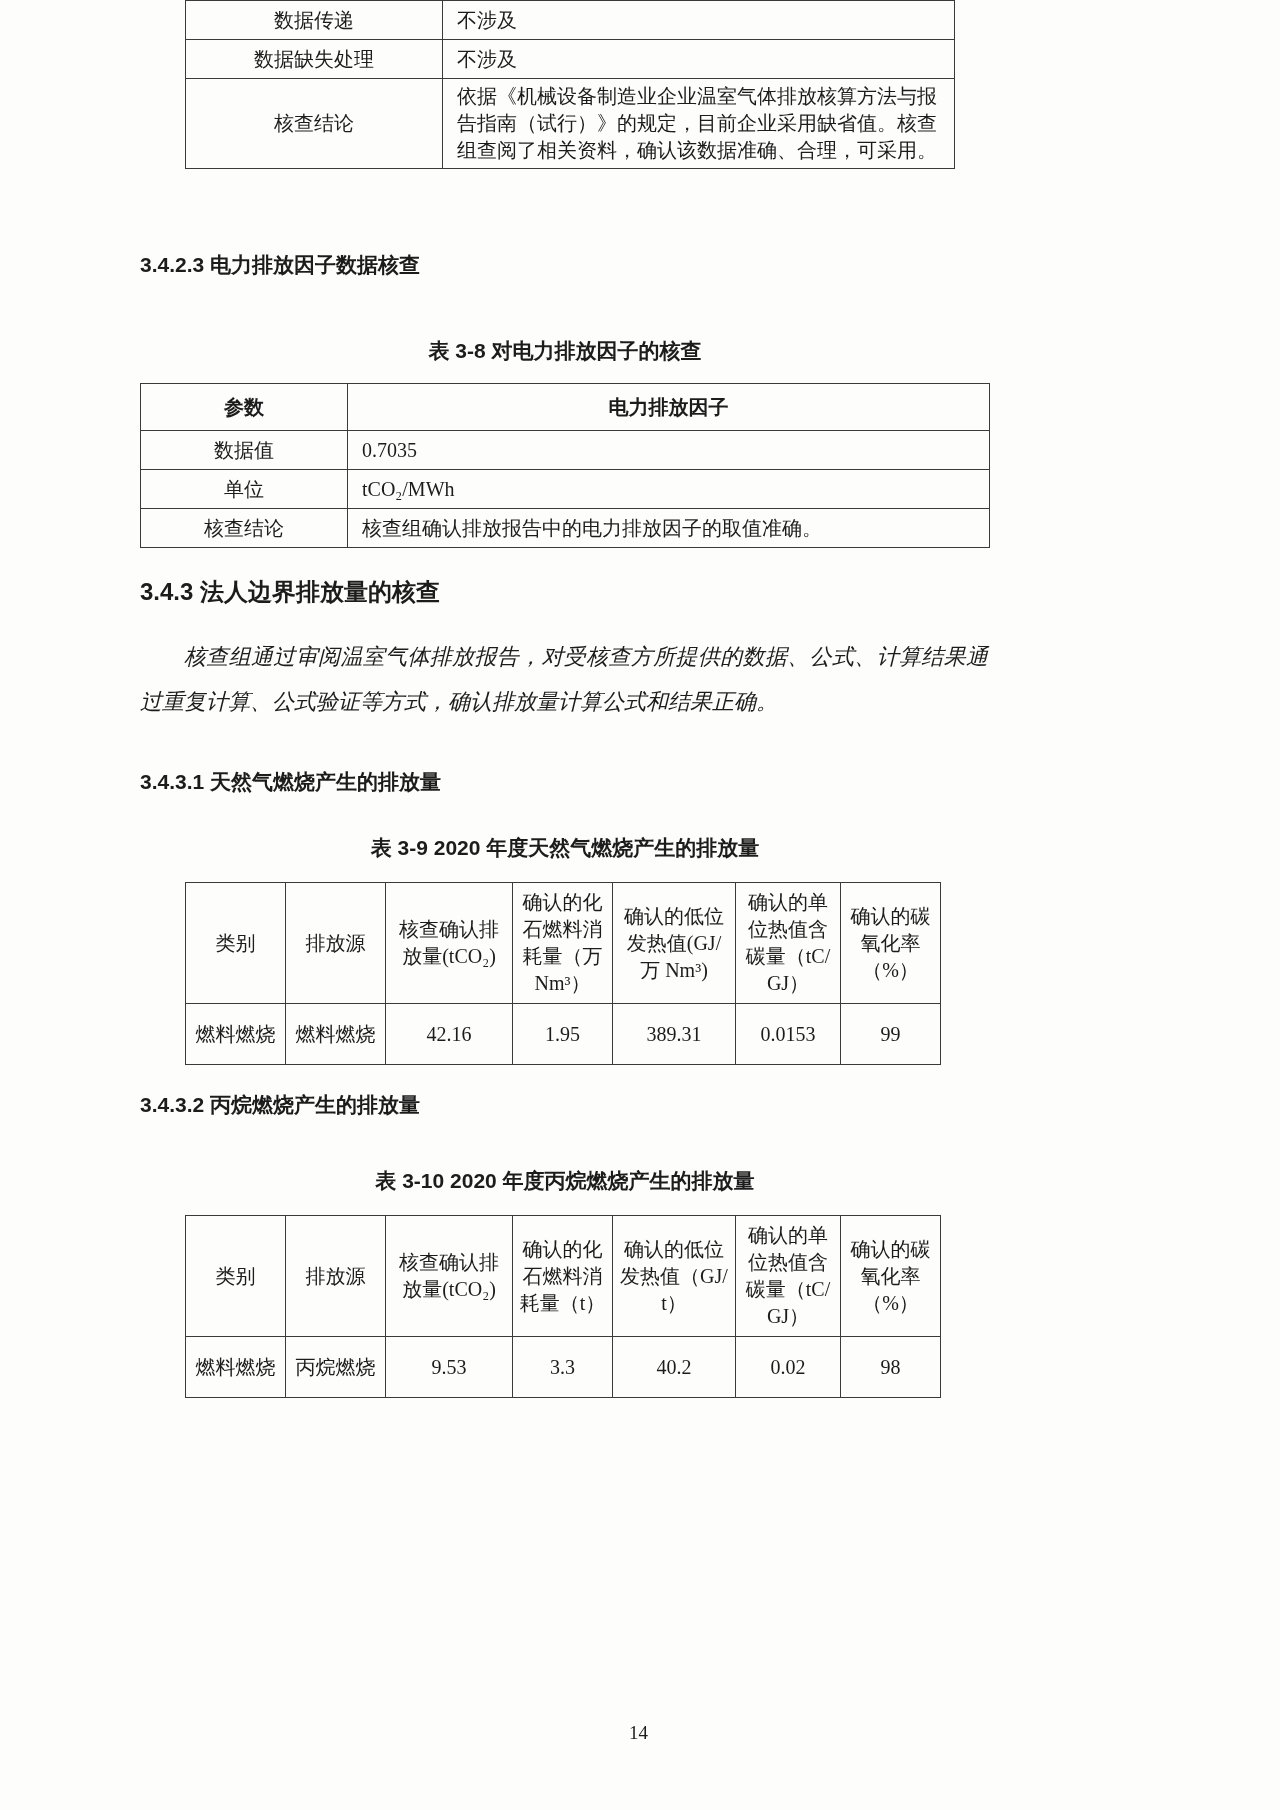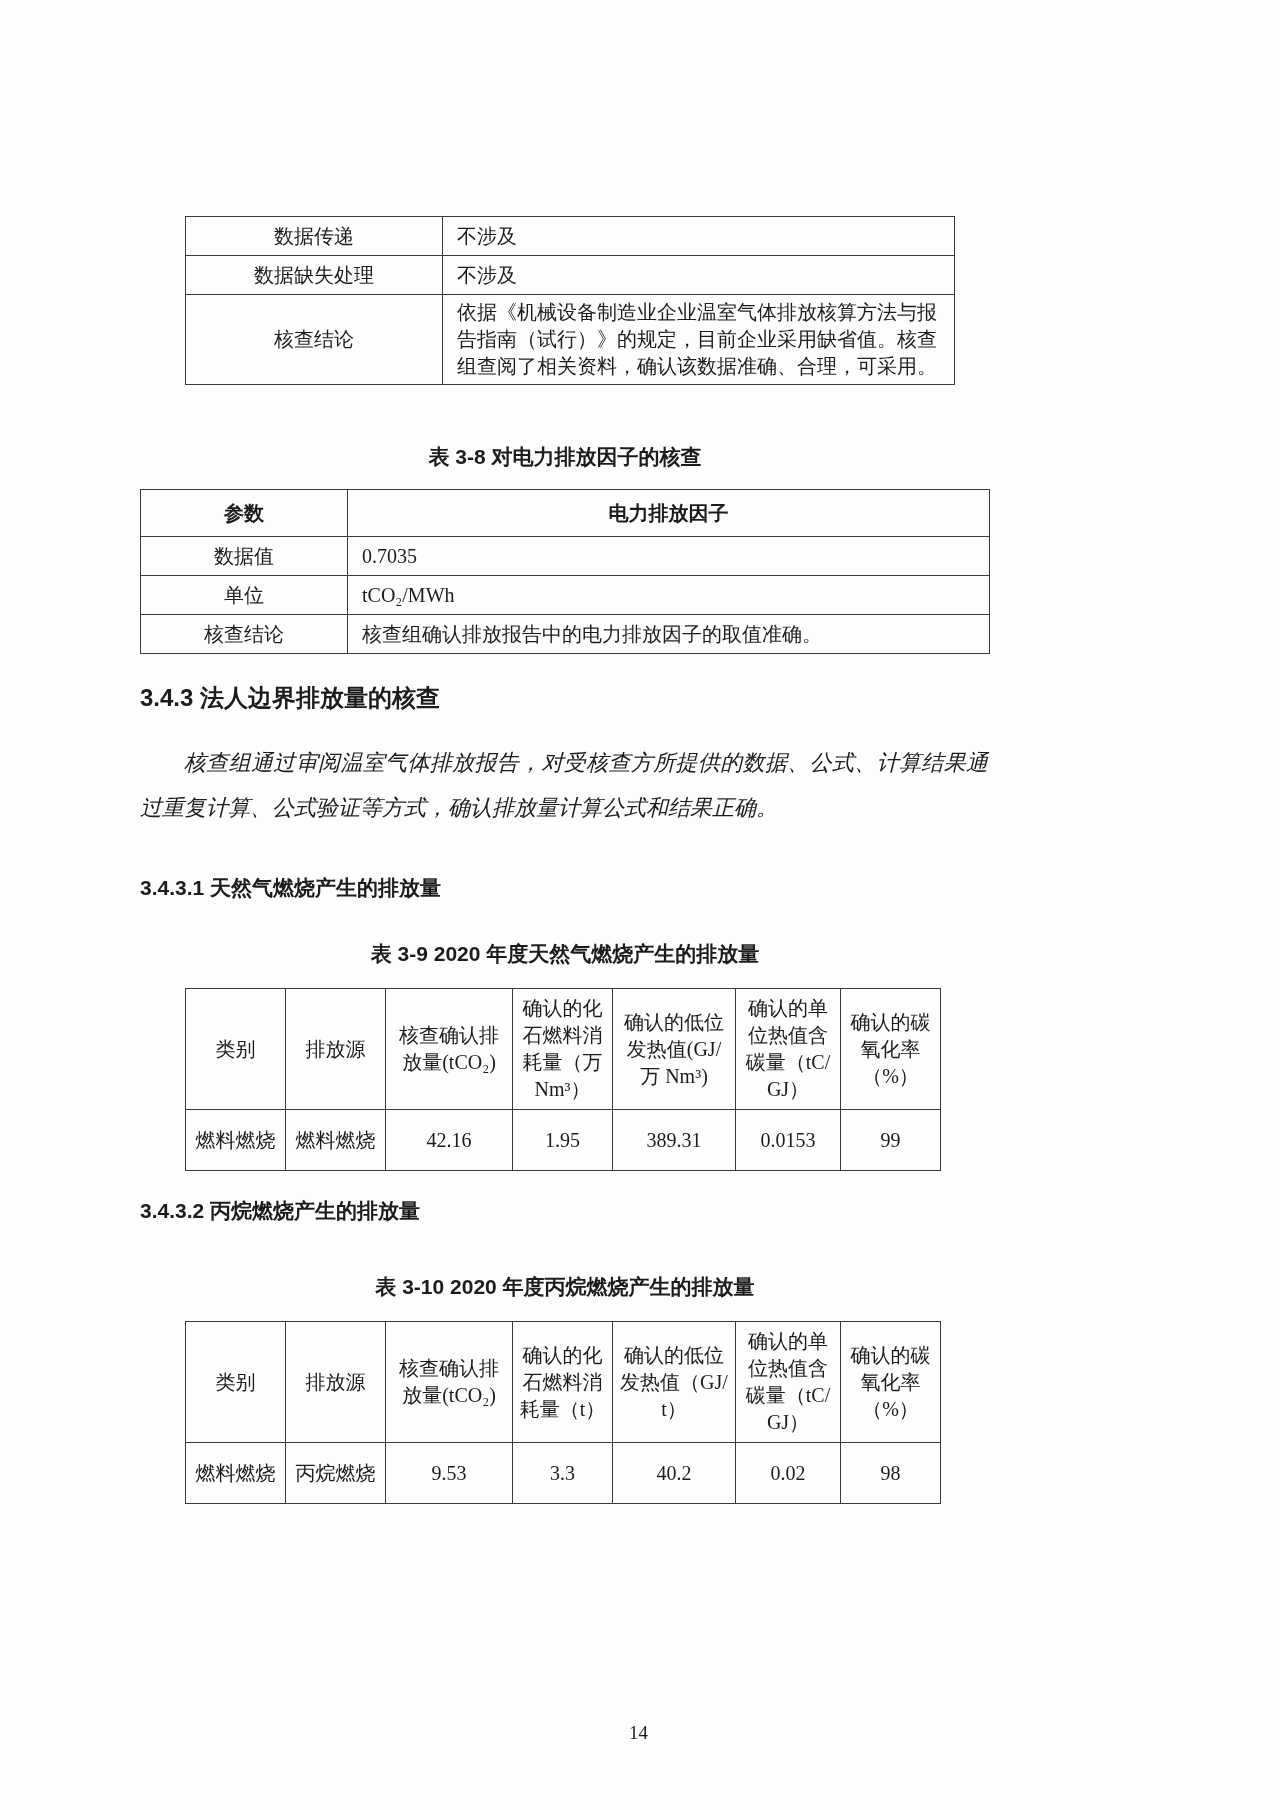--- a/index.html
+++ b/index.html
@@ -7,21 +7,20 @@
     width:1280px;height:1810px;
     background:#fdfdfc;
     font-family:"Liberation Serif","DejaVu Serif",serif;
     color:#1c1c1c;
     position:relative;
   }
   .page{
     width:1280px;height:1810px;
     position:relative;
     box-sizing:border-box;
-    padding-top:216px;
   }
   .content{
     width:850px;
     margin-left:140px;
   }
   table{border-collapse:collapse;table-layout:fixed;}
   td,th{
     border:1.5px solid #3a3a3a;
     font-size:20px;
     line-height:1.35;
@@ -102,20 +101,21 @@
           <td class="lbl">数据缺失处理</td>
           <td class="val">不涉及</td>
         </tr>
         <tr class="tall">
           <td class="lbl">核查结论</td>
           <td class="val">依据《机械设备制造业企业温室气体排放核算方法与报告指南（试行）》的规定，目前企业采用缺省值。核查组查阅了相关资料，确认该数据准确、合理，可采用。</td>
         </tr>
       </tbody>
     </table>
 
+    <p class="h3 h-3423">3.4.2.3 电力排放因子数据核查</p>
 
     <p class="caption cap-38">表 3-8   对电力排放因子的核查</p>
 
     <table class="tbl-38">
       <tbody>
         <tr>
           <td class="lbl hdr">参数</td>
           <td class="hdr">电力排放因子</td>
         </tr>
         <tr class="short">

